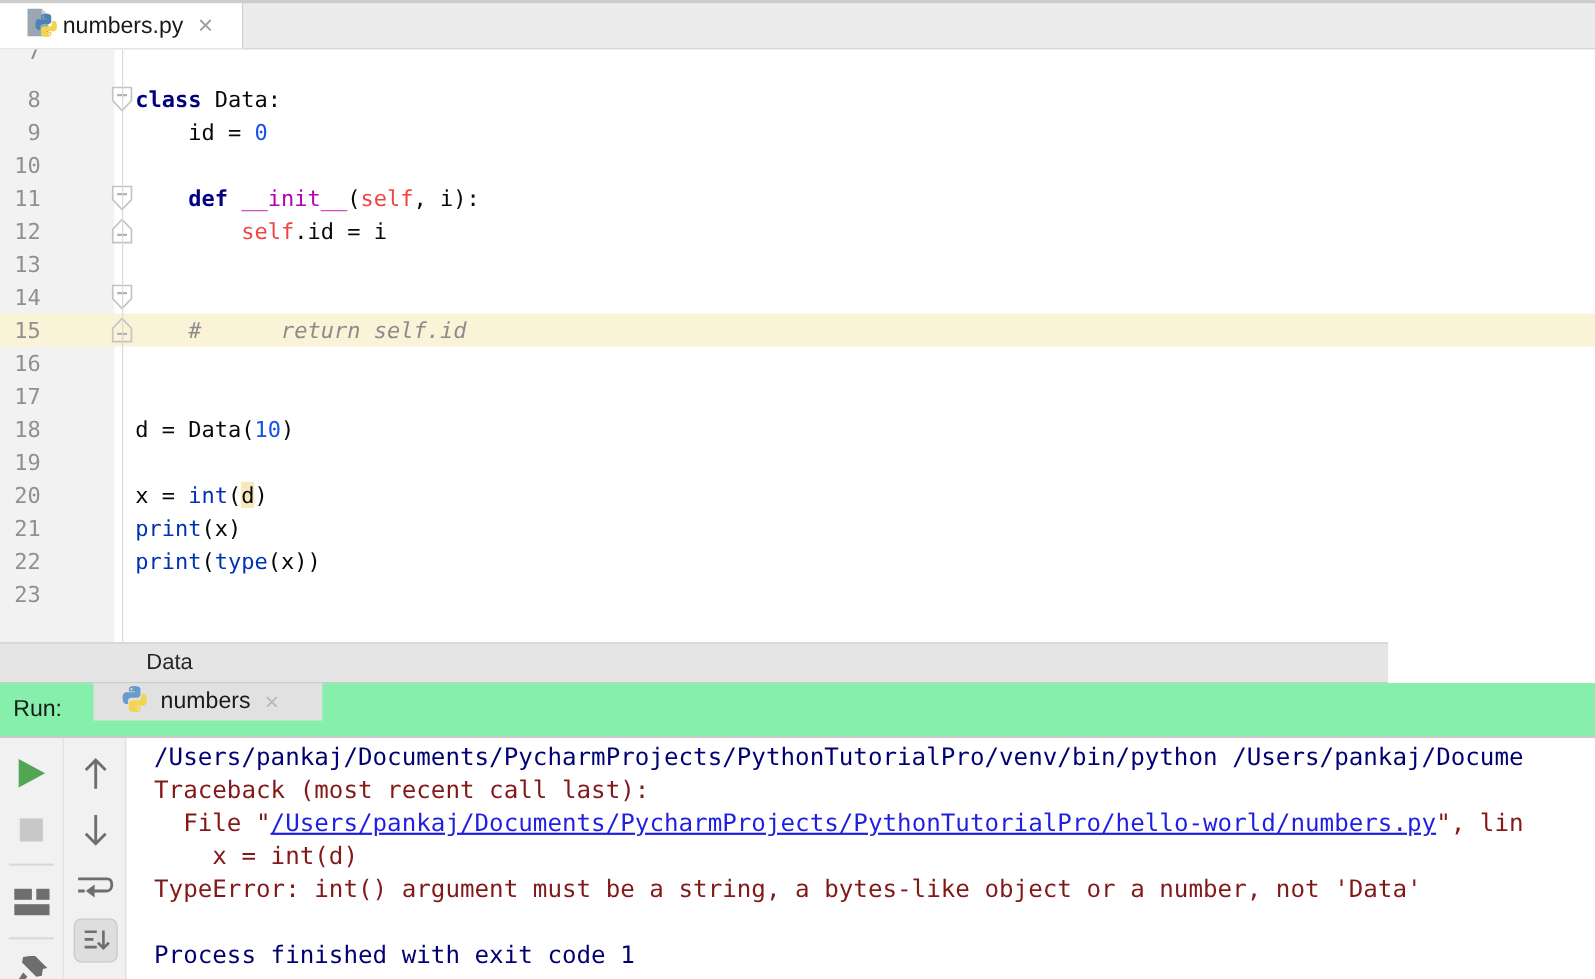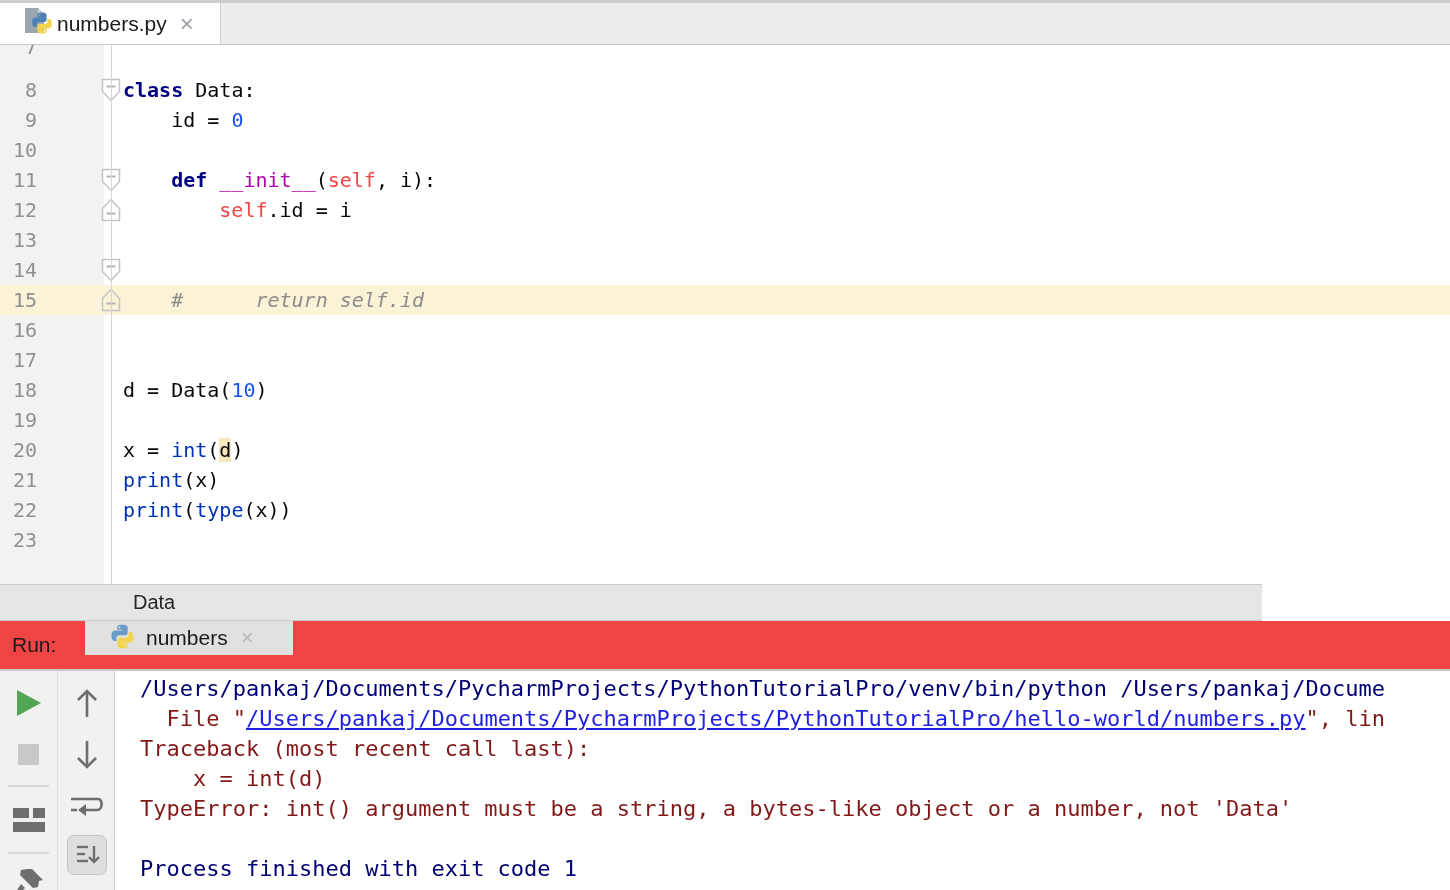--- a/index.html
+++ b/index.html
@@ -35,21 +35,21 @@
   .cmt  { color:#8c8c8c; font-style:italic; }
   .idhl { background:#f6e9bd; }
 
   
   #breadcrumb { position:absolute; left:0; top:584px; width:1262px; height:37px; background:#e5e5e5;
                 border-top:1px solid #cccccc; border-bottom:1px solid #cbcbcb; }
   #breadcrumb .crumb { position:absolute; left:133px; top:0; height:35px; line-height:35px;
                        font-size:20px; color:#262626; }
 
   
-  #runheader { position:absolute; left:0; top:621px; width:1450px; height:50px; background:#ef4444;
+  #runheader { position:absolute; left:0; top:621px; width:1450px; height:50px; background:#86efac;
                border-bottom:2px solid #c9c9c9; }
   #run-label { position:absolute; left:12px; top:0; height:48px; line-height:48px; font-size:21px; color:#1a1a1a; }
   #run-tab { position:absolute; left:85px; top:0; height:34px; width:208px; background:#e1e1e1;
              display:flex; align-items:center; padding-left:24px; }
   #run-tab .tab-label { font-size:21px; color:#1a1a1a; margin-left:10px; }
   #run-tab .close-x { color:#b4b9be; font-size:22px; }
 
   
   #console { position:absolute; left:0; top:671px; width:1450px; height:219px; background:#fff; overflow:hidden; }
   #tcol1 { position:absolute; left:0; top:0; width:57px; height:219px; background:#f1f1f1; }
@@ -255,20 +255,20 @@
           <path d="M3 12 H11"></path>
           <path d="M3 19 H14"></path>
         <path d="M20 4 V19"></path>
           <path d="M15 15 L20 20 L25 15"></path>
       </svg>
     </div>
   </div>
 
   <div id="console-out">
       <div class="cline"><span class="sys">/Users/pankaj/Documents/PycharmProjects/PythonTutorialPro/venv/bin/python /Users/pankaj/Docume</span></div>
+      <div class="cline"><span class="err">Traceback (most recent call last):</span></div>
       <div class="cline"><span class="err">  File "</span><span class="lnk">/Users/pankaj/Documents/PycharmProjects/PythonTutorialPro/hello-world/numbers.py</span><span class="err">", lin</span></div>
-      <div class="cline"><span class="err">Traceback (most recent call last):</span></div>
       <div class="cline"><span class="err">    x = int(d)</span></div>
       <div class="cline"><span class="err">TypeError: int() argument must be a string, a bytes-like object or a number, not 'Data'</span></div>
       <div class="cline"></div>
       <div class="cline"><span class="sys">Process finished with exit code 1</span></div>
     </div>
 </div>
 
 </body></html>

